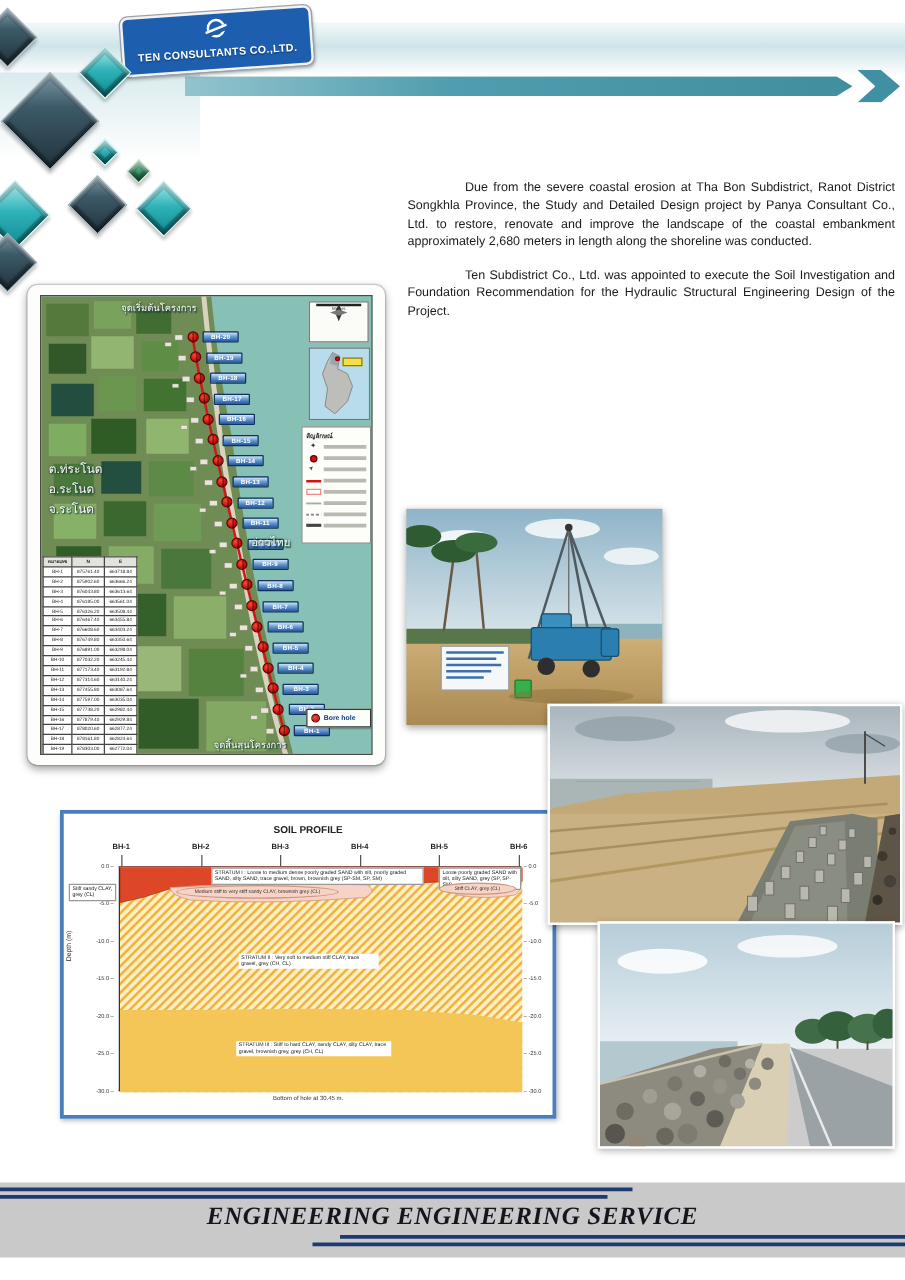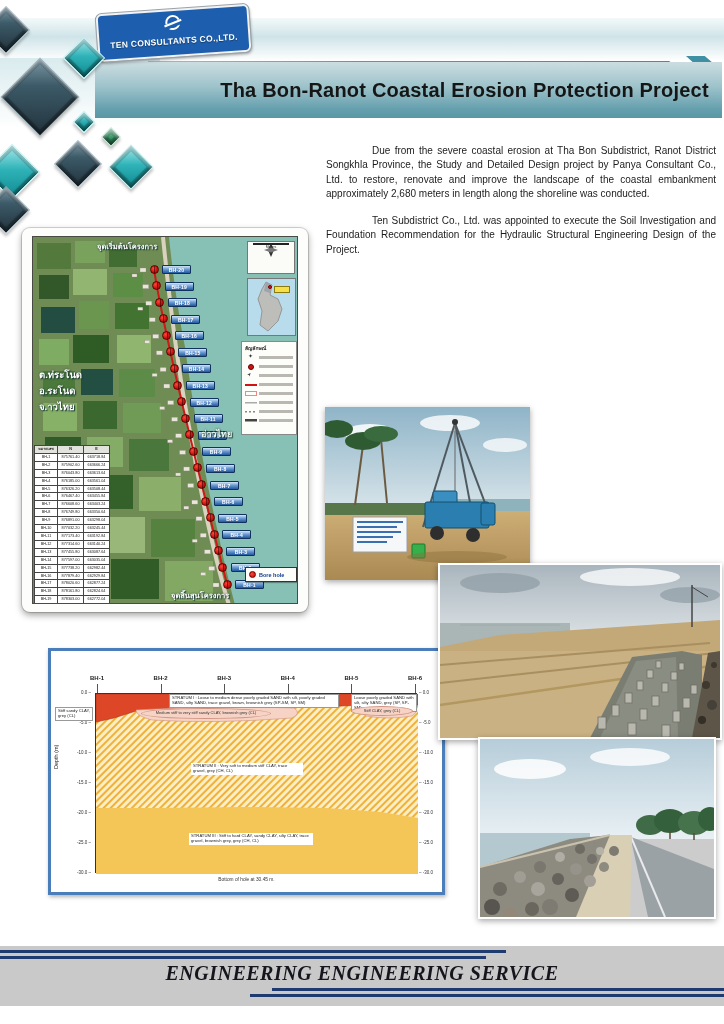--- a/index.html
+++ b/index.html
@@ -49,21 +49,21 @@
     border-radius:8px;box-shadow:0 3px 7px rgba(0,0,0,.38),0 0 0 1px #d8d8d4;z-index:3;}
   .map-canvas{position:absolute;left:10px;top:8px;width:266px;height:368px;background:#87c0b5;
     border:1px solid #4a4a44;overflow:hidden;}
   .map-canvas svg{position:absolute;left:0;top:0;}
   .bh-dot{position:absolute;width:9px;height:9px;border-radius:50%;z-index:4;
     background:radial-gradient(circle at 35% 35%,#ff4633,#c40f0f 60%,#8c0606);border:1px solid #5e0303;}
   .bh-dot::after{content:"";position:absolute;left:3.5px;top:0;width:1px;height:8px;background:rgba(40,0,0,.55);}
   .bh-lab{position:absolute;width:29px;height:9px;z-index:4;border:1px solid #11315e;border-radius:1px;
     background:linear-gradient(to bottom,#d5e6f8,#6d9fd4 45%,#24579f);color:#fff;font-size:5px;font-weight:bold;
     text-align:center;line-height:8px;letter-spacing:.2px;}
-  .thai-label{position:absolute;color:#fff;font-weight:bold;text-shadow:0 0 2px #1c3b33,1px 1px 1px #1c3b33;z-index:5;}
+  .thai-label{position:absolute;color:#fff;font-weight:normal;text-shadow:0 0 2px #1c3b33,1px 1px 1px #1c3b33;z-index:5;}
   .north-box{position:absolute;left:214px;top:4px;width:48px;height:33px;background:#fbfbf8;
     border:1px solid #777;z-index:5;text-align:center;}
   .scale-bar{margin:1px auto 0;width:36px;height:2px;background:linear-gradient(to right,#222 0 25%,#fff 25% 50%,#222 50% 75%,#fff 75%);border:.5px solid #222;}
   .scale-txt{font-size:3.5px;color:#333;}
   .inset{position:absolute;left:214px;top:41px;width:49px;height:58px;background:#b8dcec;
     border:1px solid #777;z-index:5;overflow:hidden;}
   .inset-flag{position:absolute;left:26px;top:7px;width:16px;height:7px;background:#f5e04a;border:.5px solid #8a7a10;}
   .inset-dot{position:absolute;left:20px;top:6px;width:4px;height:4px;border-radius:50%;background:#e01212;border:.5px solid #700;}
   .legend-box{position:absolute;left:208px;top:104px;width:56px;height:94px;background:#fdfdfa;
     border:1px solid #888;z-index:5;padding:2px 3px;}
@@ -122,23 +122,20 @@
 </style>
 </head>
 <body>
 
 <div class="page" data-interactable="false">
 
   <div class="band-light" data-interactable="false"></div>
   <div class="left-glow" data-interactable="false"></div>
   <div class="arrow-band" data-interactable="false"></div>
   <div class="chevron" data-interactable="false"></div>
-  <div class="title-box" data-interactable="false">
-    <span data-interactable="false">Tha Bon-Ranot Coastal Erosion Protection Project</span>
-  </div>
 
   <div class="logo-sign" data-interactable="false">
     <span class="logo-glyph" data-interactable="false"></span>
     <span class="logo-text" data-interactable="false">TEN CONSULTANTS CO.,LTD.</span>
   </div>
 
   <div class="dia dark" style="left:-11px;top:13px;width:34px;height:34px;" data-interactable="false"></div>
   <div class="dia teal" style="left:69px;top:43px;width:30px;height:30px;" data-interactable="false"></div>
   <div class="dia dark" style="left:12px;top:69px;width:56px;height:56px;" data-interactable="false"></div>
   <div class="dia teal" style="left:76px;top:114px;width:16px;height:16px;" data-interactable="false"></div>
@@ -266,21 +263,21 @@
           <div class="bh-dot" data-interactable="false" style="left: 185.211px; top: 325.921px;"></div>
           <div class="bh-lab" data-interactable="false" style="left: 197.711px; top: 326.421px;">BH-2</div>
           <div class="bh-dot" data-interactable="false" style="left: 189.5px; top: 342.5px;"></div>
           <div class="bh-lab" data-interactable="false" style="left: 202px; top: 343px;">BH-1</div>
         </div>
 
       <div class="thai-label" style="left:64px;top:3px;font-size:7.5px;" data-interactable="false">จุดเริ่มต้นโครงการ</div>
       <div class="thai-label" style="left:168px;top:190px;font-size:9px;color:#eafaf4;" data-interactable="false">อ่าวไทย</div>
       <div class="thai-label" style="left:6px;top:130px;font-size:9.5px;" data-interactable="false">ต.ท่ระโนด</div>
       <div class="thai-label" style="left:6px;top:146px;font-size:9.5px;" data-interactable="false">อ.ระโนด</div>
-      <div class="thai-label" style="left:6px;top:162px;font-size:9.5px;" data-interactable="false">จ.าวไทย</div>
+      <div class="thai-label" style="left:6px;top:162px;font-size:9.5px;" data-interactable="false">จ.ระโนด</div>
       <div class="thai-label" style="left:138px;top:352px;font-size:7.5px;" data-interactable="false">จุดสิ้นสุนโครงการ</div>
 
       <div class="north-box" data-interactable="false">
         <svg width="46" height="16" viewBox="0 0 46 16" data-interactable="false">
           <polygon points="23,1 26,8 23,15 20,8" fill="#333"></polygon>
           <polygon points="16,8 23,5.5 30,8 23,10.5" fill="#777"></polygon>
         </svg>
         <div class="scale-bar" data-interactable="false"></div>
         <div class="scale-txt" data-interactable="false">Meters</div>
       </div>
@@ -588,20 +585,21 @@
         <circle cx="30" cy="175" r="7" fill="#91887a"></circle>
           <circle cx="52" cy="170" r="7" fill="#6a675f"></circle>
         <circle cx="120" cy="112" r="4" fill="#b5b2a8"></circle>
           <circle cx="134" cy="112" r="5" fill="#7d7a72"></circle>
       </g>
       <line x1="0" y1="128" x2="130" y2="96" stroke="#c9c2ae" stroke-width="2"></line>
     </svg>
   </div>
 
   <div class="profile-panel" data-interactable="false">
+    <div class="sp-title" data-interactable="false">SOIL PROFILE</div>
     <div id="bh-headers" data-interactable="false">
         <span class="bh-h" data-interactable="false" style="left: 32px;">BH-1</span>
         <span class="bh-tick" data-interactable="false" style="left: 46px;"></span>
         <span class="bh-h" data-interactable="false" style="left: 95.6px;">BH-2</span>
         <span class="bh-tick" data-interactable="false" style="left: 109.6px;"></span>
         <span class="bh-h" data-interactable="false" style="left: 159.2px;">BH-3</span>
         <span class="bh-tick" data-interactable="false" style="left: 173.2px;"></span>
         <span class="bh-h" data-interactable="false" style="left: 222.8px;">BH-4</span>
         <span class="bh-tick" data-interactable="false" style="left: 236.8px;"></span>
         <span class="bh-h" data-interactable="false" style="left: 286.4px;">BH-5</span>

